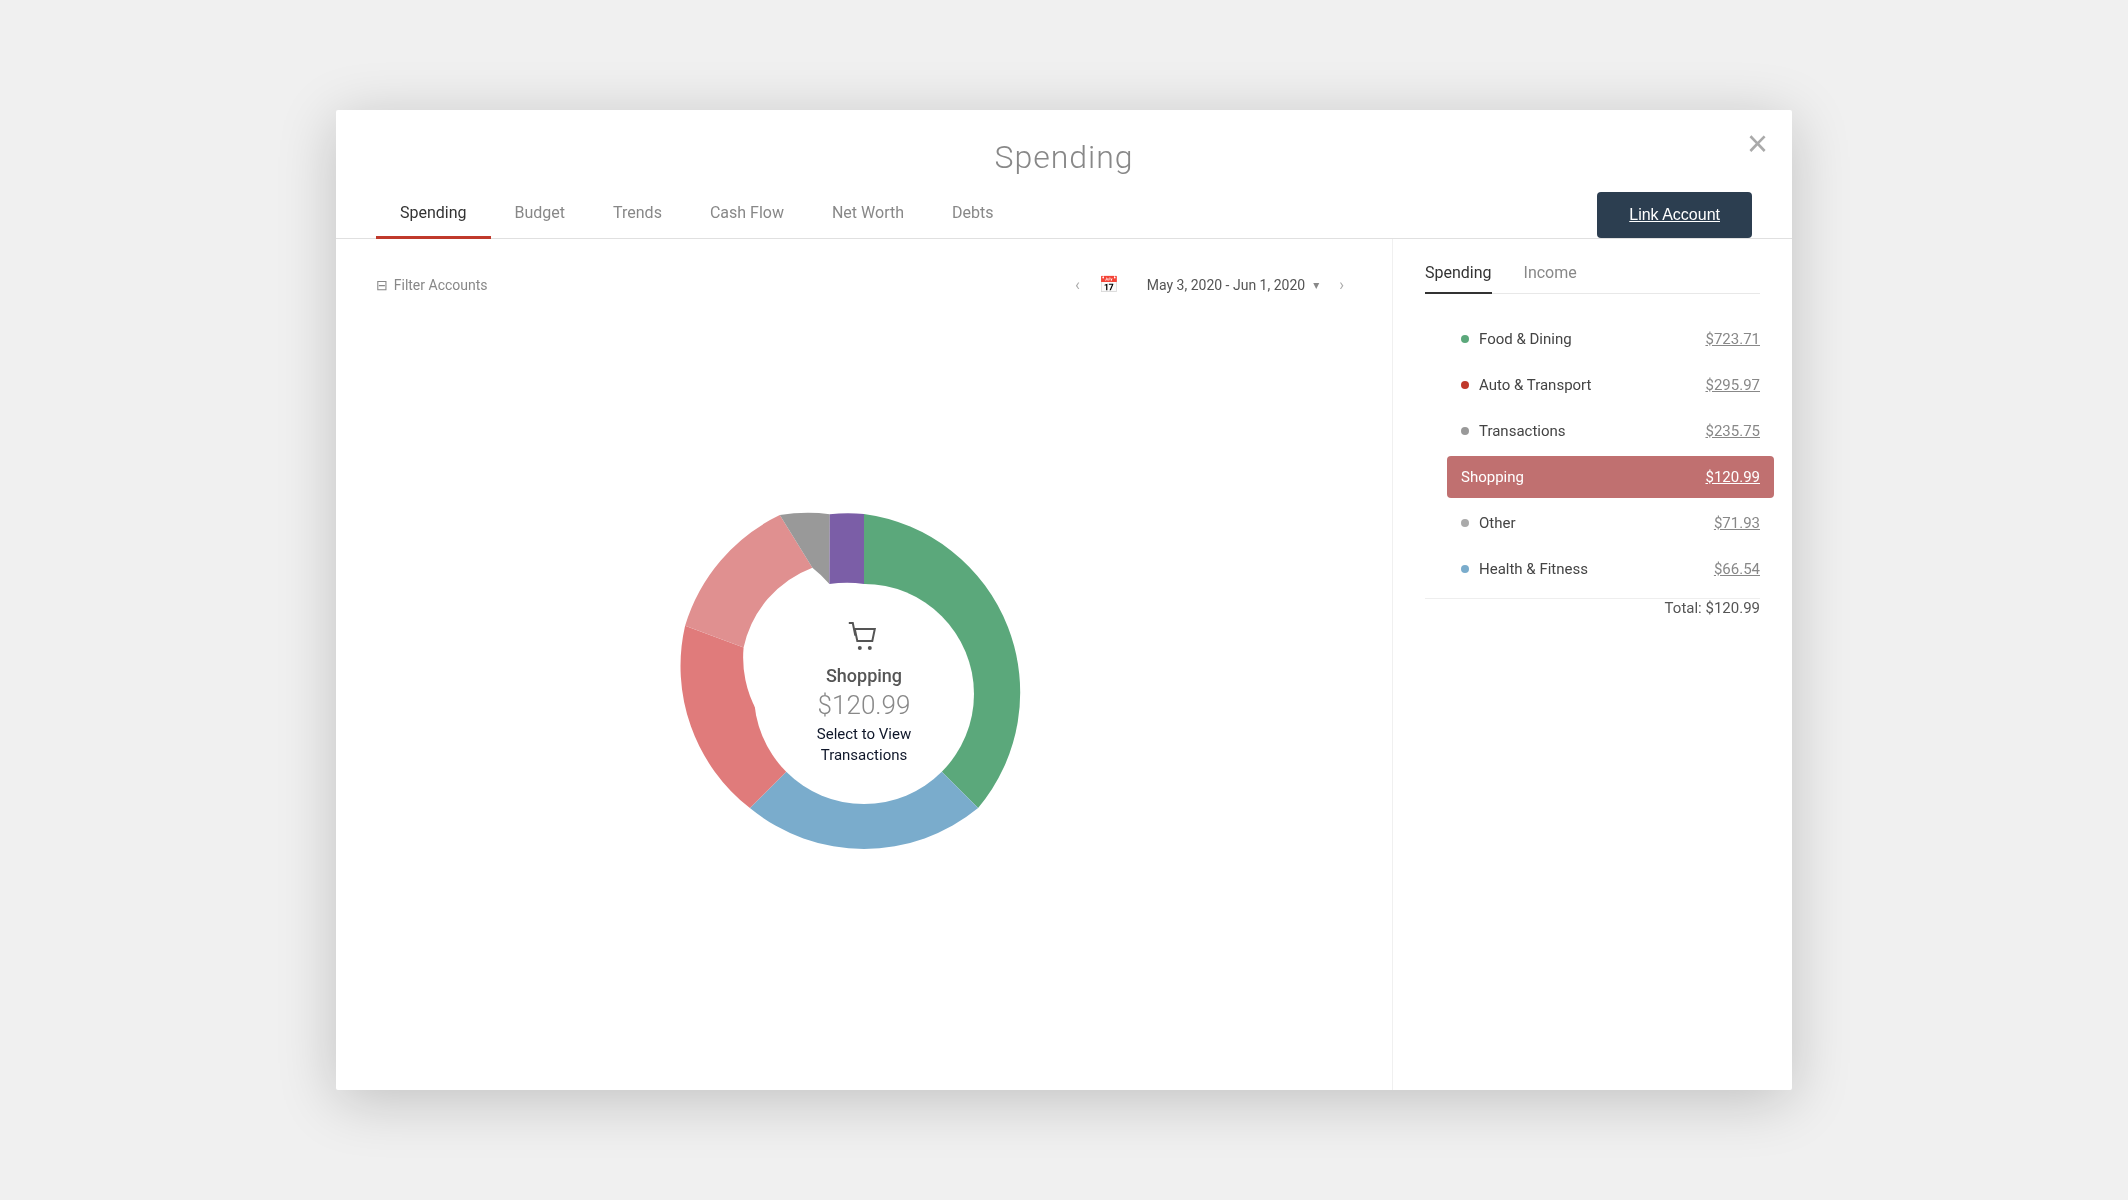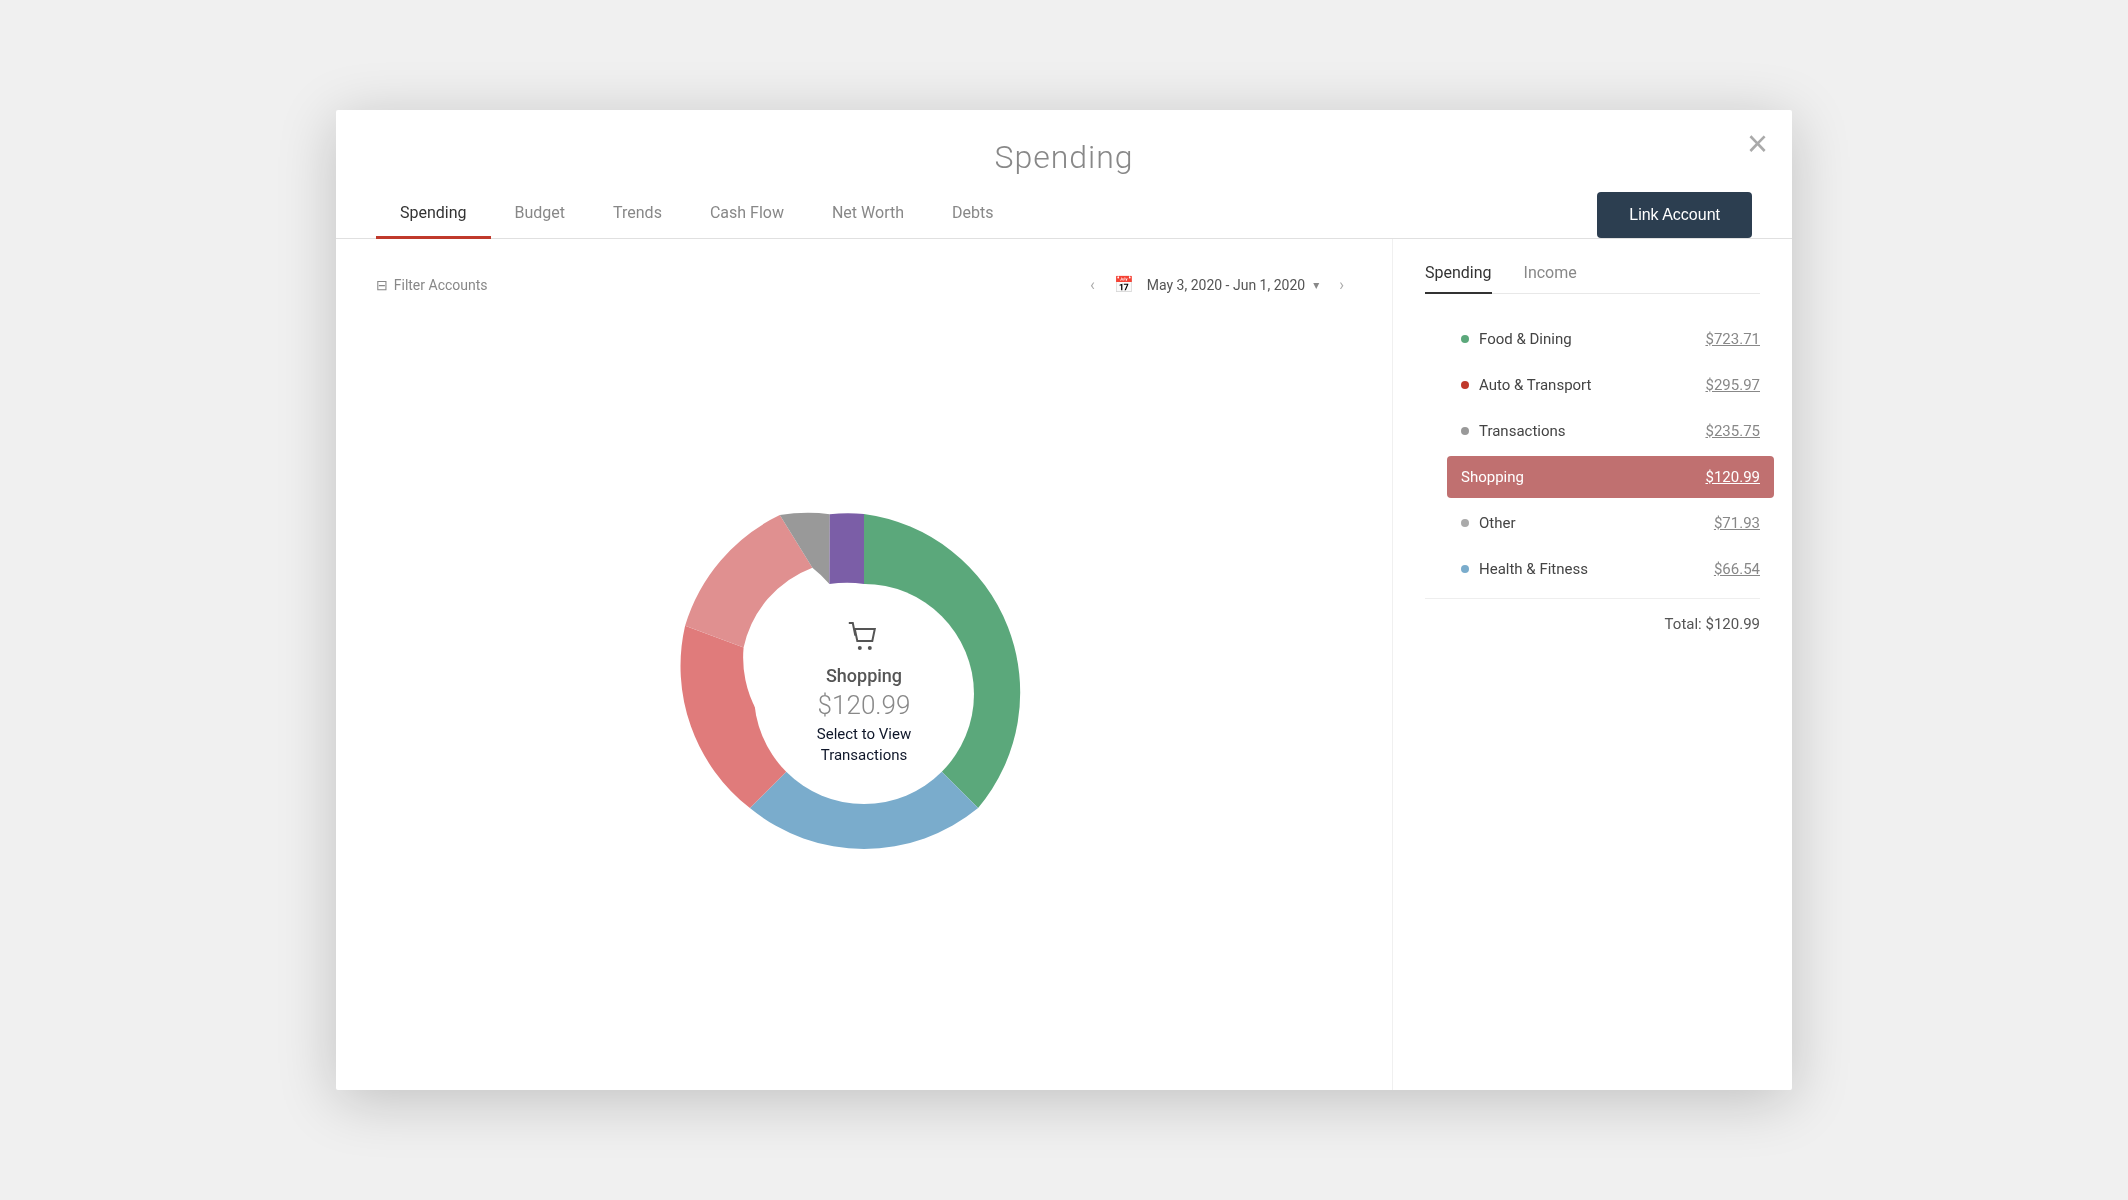--- a/index.html
+++ b/index.html
@@ -74,20 +74,21 @@
     .link-account-btn {
       background: #2c3e50;
       color: #fff;
       border: none;
       padding: 14px 32px;
       font-size: 16px;
       border-radius: 4px;
       cursor: pointer;
       white-space: nowrap;
       margin-left: auto;
+      text-decoration: underline;
     }
     .content-area {
       display: flex;
       flex: 1;
       overflow: hidden;
     }
     .chart-panel {
       flex: 1;
       padding: 20px 40px;
       display: flex;
@@ -124,20 +125,21 @@
       cursor: pointer;
       padding: 4px 8px;
     }
     .date-range {
       display: flex;
       align-items: center;
       gap: 8px;
       color: #555;
       font-size: 14px;
       cursor: pointer;
+      margin-left: 15px;
     }
     .calendar-icon {
       color: #888;
       font-size: 16px;
     }
     .chevron-down {
       color: #888;
       font-size: 12px;
     }
     .chart-container {
@@ -241,21 +243,21 @@
       font-size: 15px;
       color: #888;
       text-decoration: underline;
     }
     .spending-item.highlighted .spending-amount {
       color: #fff;
     }
     .total-row {
       display: flex;
       justify-content: flex-end;
-      padding-top: 16px;
+      padding-top: 0;
       font-size: 15px;
       color: #555;
       border-top: 1px solid #eee;
       margin-top: 8px;
     }
     
     .cart-svg {
       width: 32px;
       height: 32px;
     }

